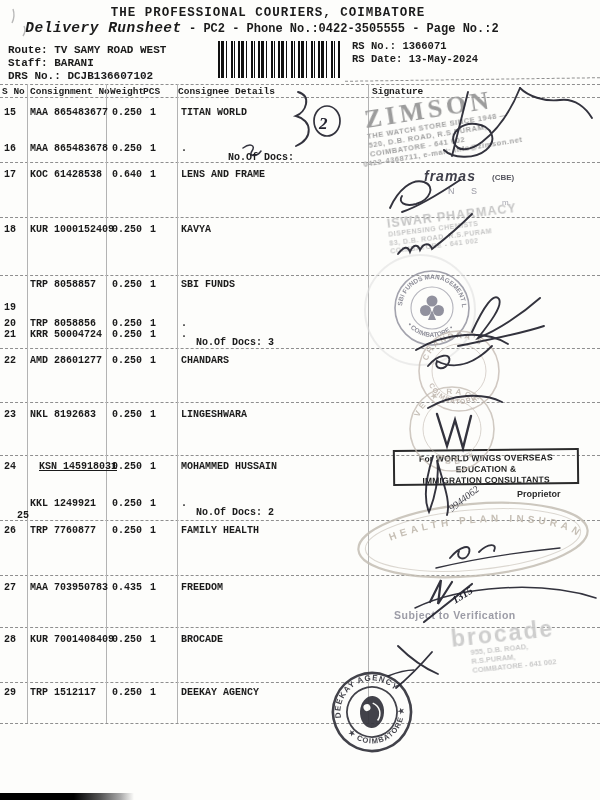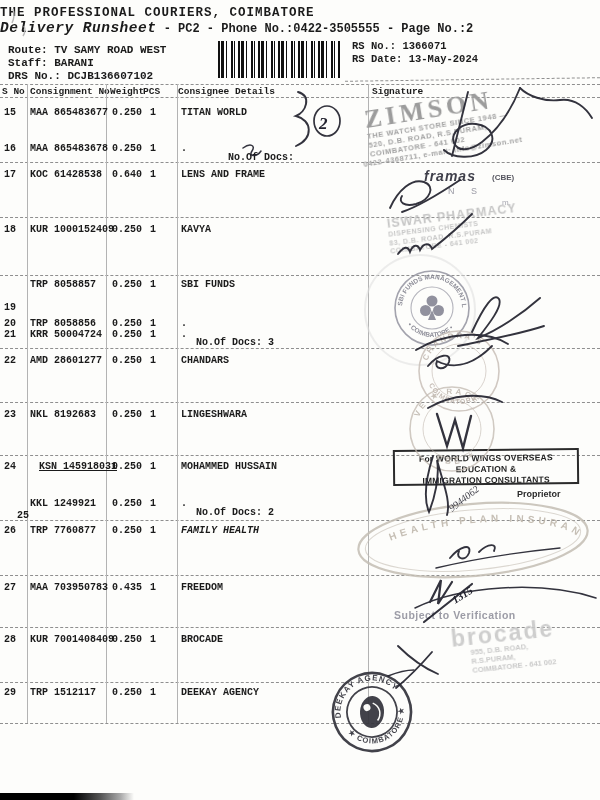--- a/index.html
+++ b/index.html
@@ -1,21 +1,21 @@
 <!DOCTYPE html>
 <html><head>
 <meta charset="utf-8">
 <style>
   html,body{margin:0;padding:0;background:#e8e8e8;}
   #page{position:relative;width:600px;height:800px;background:#fdfdfb;overflow:hidden;
         font-family:"Liberation Mono",monospace;color:#1b1b1b;}
   .abs{position:absolute;}
   
-  .title{top:6px;left:0;width:536px;font-size:12.5px;font-weight:bold;letter-spacing:1px;}
-  .subtitle{top:19px;left:0;width:524px;text-align:left;font-weight:bold;}
+  .title{top:6px;left:0;width:536px;text-align:center;font-size:12.5px;font-weight:bold;letter-spacing:1px;}
+  .subtitle{top:19px;left:0;width:524px;text-align:center;font-weight:bold;}
   .subtitle .rs-name{font-style:italic;font-size:14.5px;letter-spacing:.5px;}
   .subtitle .rs-rest{font-size:12px;}
   .meta{font-size:11px;font-weight:bold;white-space:pre;}
   .barcode{top:41px;left:218px;width:122px;height:37px;
     background:repeating-linear-gradient(90deg,#111 0 2px,#fff 2px 3px,#111 3px 6px,#fff 6px 8px,#111 8px 9px,#fff 9px 13px,#111 13px 15px,#fff 15px 16px,#111 16px 17px,#fff 17px 20px);}
   
   .sep{height:0;border-top:1.2px dashed #8f8f8f;}
   .vline{width:1px;background:#b3b3b3;top:84px;height:639px;}
   .colhead{font-size:9.5px;font-weight:bold;top:86px;}
   .cell{position:absolute;font-size:10px;font-weight:bold;white-space:pre;z-index:2;}
@@ -141,21 +141,21 @@
       <span class="cell" style="left: 17px; top: 498px; margin-top: 12px;">25</span>
       <span class="cell" style="left: 30px; top: 498px;">KKL 1249921</span>
       <span class="cell" style="left: 112px; top: 498px;">0.250</span>
       <span class="cell" style="left: 150px; top: 498px;">1</span>
       <span class="cell" style="left: 181px; top: 498px;">.</span>
       <span class="cell" style="left: 196px; top: 507px;">No.Of Docs: 2</span>
       <span class="cell" style="left: 4px; top: 525px;">26</span>
       <span class="cell" style="left: 30px; top: 525px;">TRP 7760877</span>
       <span class="cell" style="left: 112px; top: 525px;">0.250</span>
       <span class="cell" style="left: 150px; top: 525px;">1</span>
-      <span class="cell" style="left: 181px; top: 525px; font-style: italic;">FAMILY HEALTH</span>
+      <span class="cell" style="left: 181px; top: 525px;">FAMILY HEALTH</span>
       <span class="cell" style="left: 4px; top: 582px;">27</span>
       <span class="cell" style="left: 30px; top: 582px;">MAA 703950783</span>
       <span class="cell" style="left: 112px; top: 582px;">0.435</span>
       <span class="cell" style="left: 150px; top: 582px;">1</span>
       <span class="cell" style="left: 181px; top: 582px;">FREEDOM</span>
       <span class="cell" style="left: 4px; top: 634px;">28</span>
       <span class="cell" style="left: 30px; top: 634px;">KUR 7001408409</span>
       <span class="cell" style="left: 112px; top: 634px;">0.250</span>
       <span class="cell" style="left: 150px; top: 634px;">1</span>
       <span class="cell" style="left: 181px; top: 634px;">BROCADE</span>

